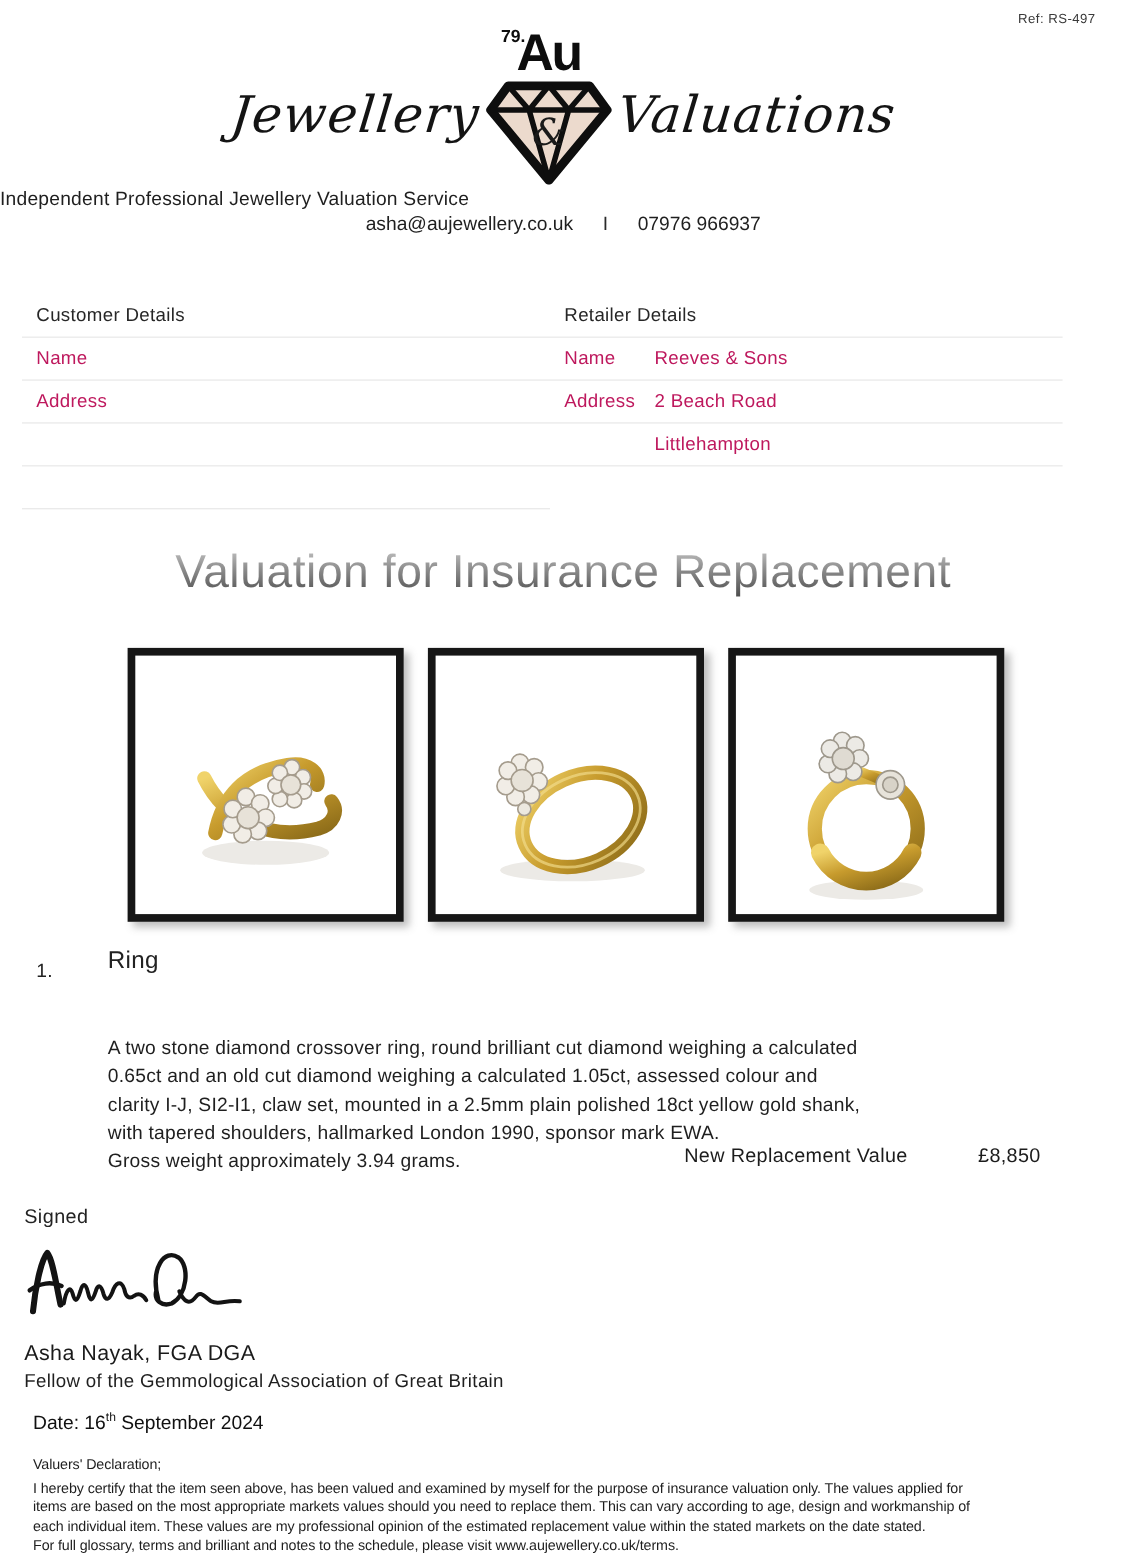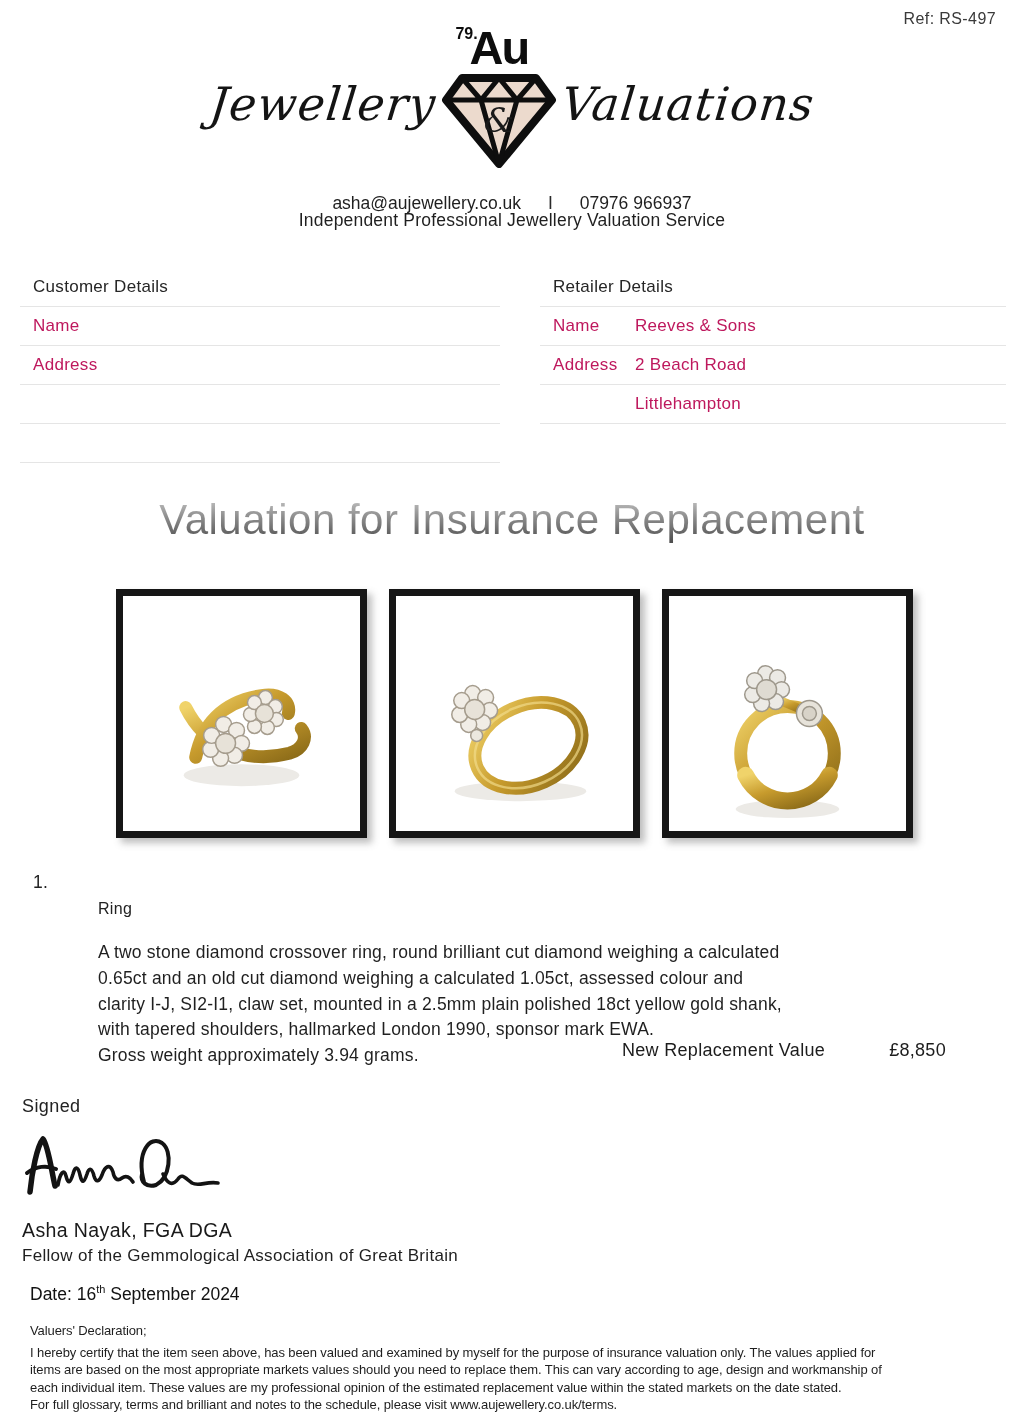--- a/index.html
+++ b/index.html
@@ -10,21 +10,21 @@
     width: 1024px;
     height: 1412px;
     background: #fff;
     overflow: hidden;
     margin: 0 auto;
   }
 
   
   .ref {
     position: absolute; top: 10px; right: 28px;
-    font-size: 16px; color: #3a3a3a; letter-spacing: 0.4px;
+    font-size: 12px; color: #3a3a3a; letter-spacing: 0.4px;
   }
   .logo-row {
     position: absolute; top: 28px; left: 0; width: 100%; height: 140px;
     display: flex; justify-content: center; align-items: center;
   }
   .script {
     font-family: "DejaVu Serif", serif;
     font-style: italic;
     font-size: 46px;
     color: #141414;
@@ -42,33 +42,33 @@
   .au-num {
     position: absolute; top: 2px; left: -14px;
     font-size: 16px; font-weight: bold; letter-spacing: 0;
   }
   .diamond-svg { position: absolute; left: 0; bottom: 0; }
   .amp {
     font-family: "DejaVu Serif", serif; font-style: italic;
     font-size: 34px; fill: #1a1a1a;
   }
   .tagline {
-    position: absolute; top: 170px; width: 100%; text-align: center;
-    font-size: 17.5px; color: #1f1f1f; letter-spacing: 0.2px; margin-top: 40px;
+    position: absolute; top: 170px; width: 100%; text-align: left;
+    font-size: 17.5px; color: #1f1f1f; letter-spacing: 0.2px;
   }
   .contact {
     position: absolute; top: 193px; width: 100%; text-align: center;
     font-size: 17.5px; color: #1f1f1f;
   }
   .contact .sep { margin: 0 22px; color: #2a2a2a; }
 
   
   .details {
     position: absolute; top: 268px; left: 20px; width: 986px;
-    display: flex; gap: 40px;
+    display: flex; 
   }
   .dtable { width: 480px; }
   .dtable.right { width: 466px; }
   .drow {
     height: 39px; display: flex; align-items: center;
     border-bottom: 1px solid #e5e5e5;
     font-size: 17px; color: #be185d; padding-left: 13px;
     letter-spacing: 0.3px;
   }
   .drow .lbl { width: 82px; flex: 0 0 82px; }
@@ -94,21 +94,21 @@
   .frame {
     width: 251px; height: 249px;
     border: 7px solid #161616;
     background: #fff;
     box-shadow: 5px 5px 7px rgba(110,110,110,0.45);
   }
   .frame svg { display: block; width: 100%; height: 100%; }
 
   
   .item-number { position: absolute; top: 872px; left: 33px; font-size: 17.5px; letter-spacing: 0.3px; }
-  .item-title  { position: absolute; top: 900px; left: 98px; font-size: 16px; letter-spacing: 0.3px; }
+  .item-title  { position: absolute; top: 860px; left: 98px; font-size: 22px; letter-spacing: 0.3px; }
   .item-desc {
     position: absolute; top: 940px; left: 98px; width: 800px;
     font-size: 17.5px; line-height: 25.8px; color: #1f1f1f; letter-spacing: 0.2px;
   }
   .value-row {
     position: absolute; top: 1040px; left: 622px; width: 324px;
     display: flex; justify-content: space-between;
     font-size: 18px; color: #1c1c1c; letter-spacing: 0.3px;
   }
 

